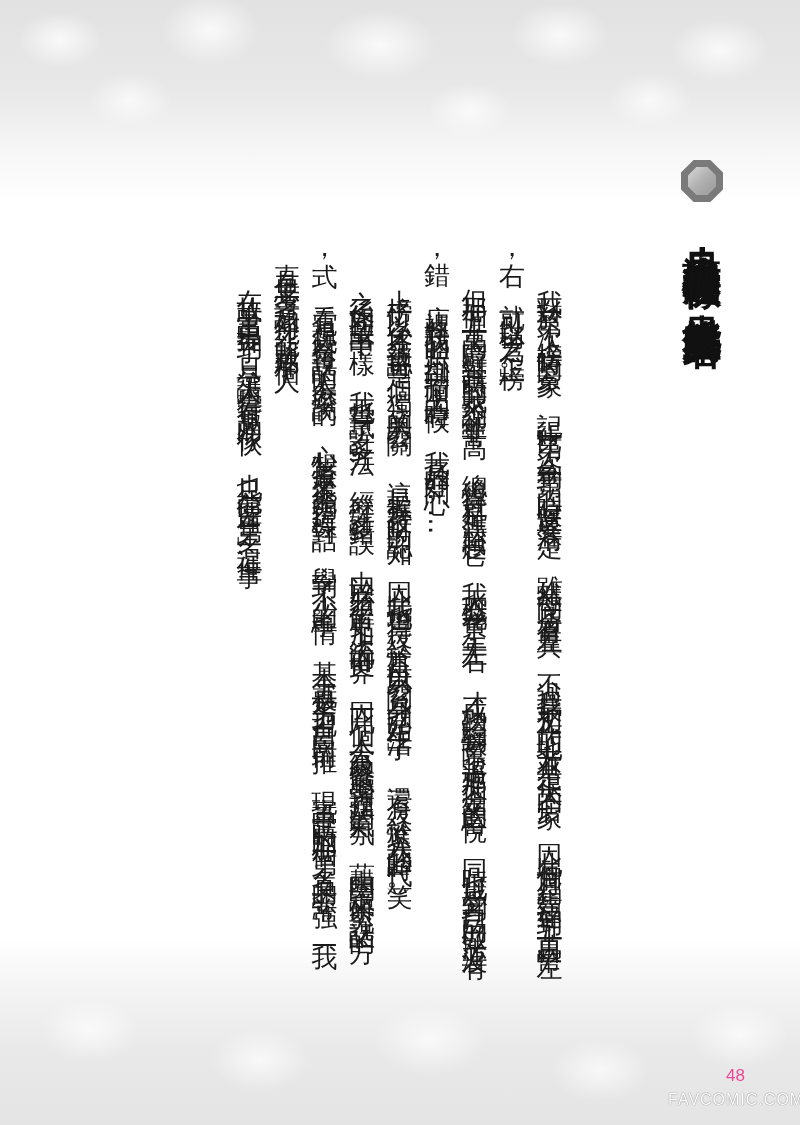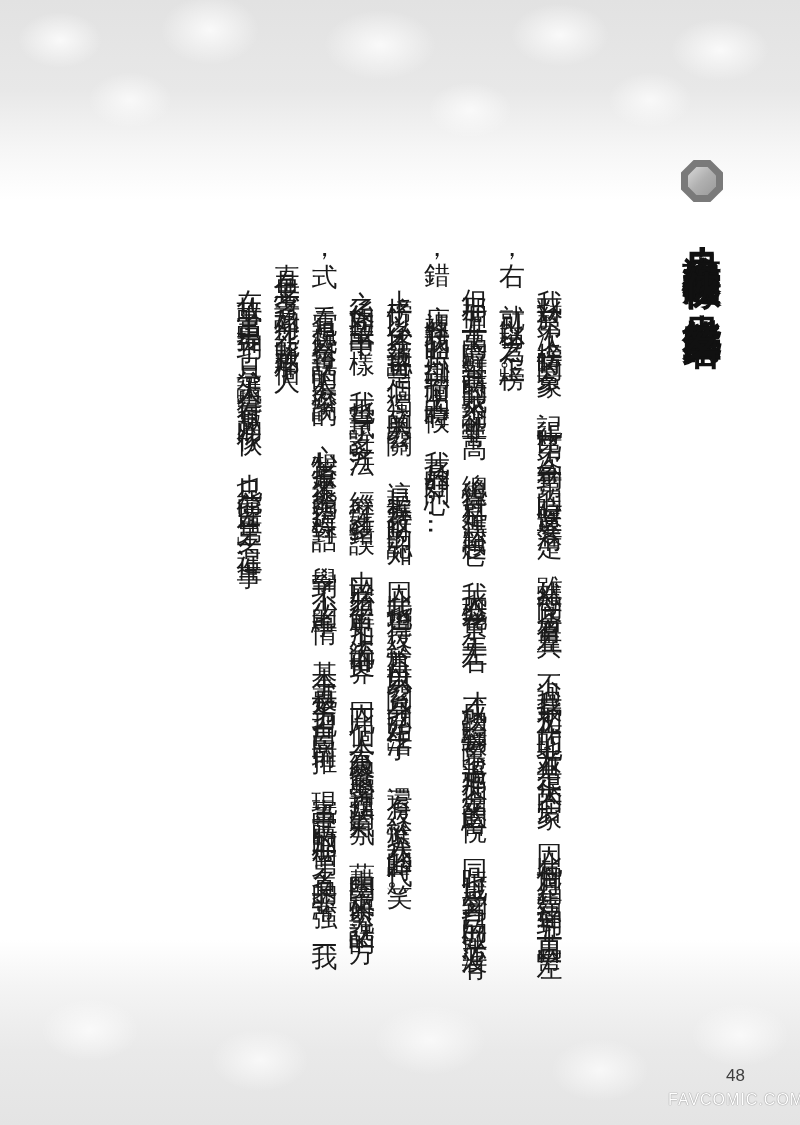--- a/index.html
+++ b/index.html
@@ -101,21 +101,21 @@
     .body-text p {
       margin: 0;
       text-indent: 1em;
     }
 
     .page-number {
       position: absolute;
       left: 726px;
       top: 1066px;
       font-size: 17px;
-      color: #404040;
+      color: #ec4899;
       font-family: "Liberation Sans", sans-serif;
     }
     .watermark {
       position: absolute;
       left: 668px;
       top: 1091px;
       font-size: 16px;
       letter-spacing: 1px;
       color: #ffffff;
       font-family: "Liberation Sans", sans-serif;

